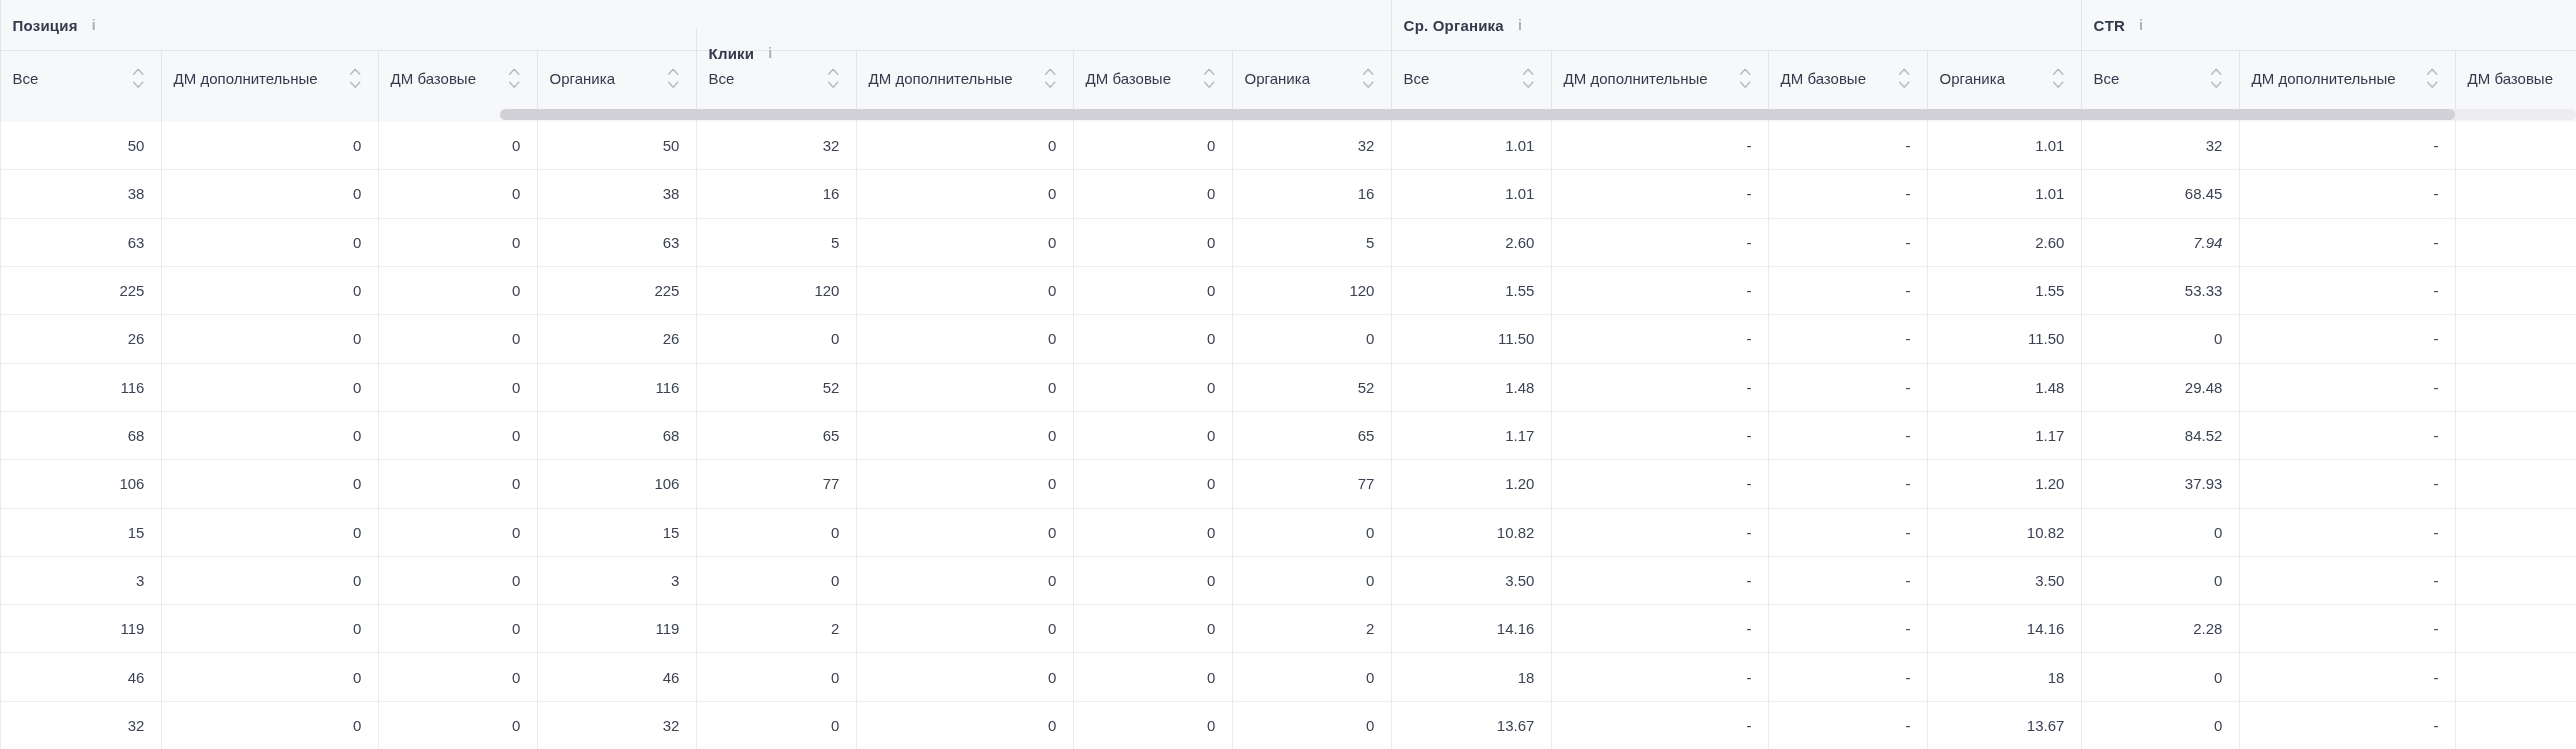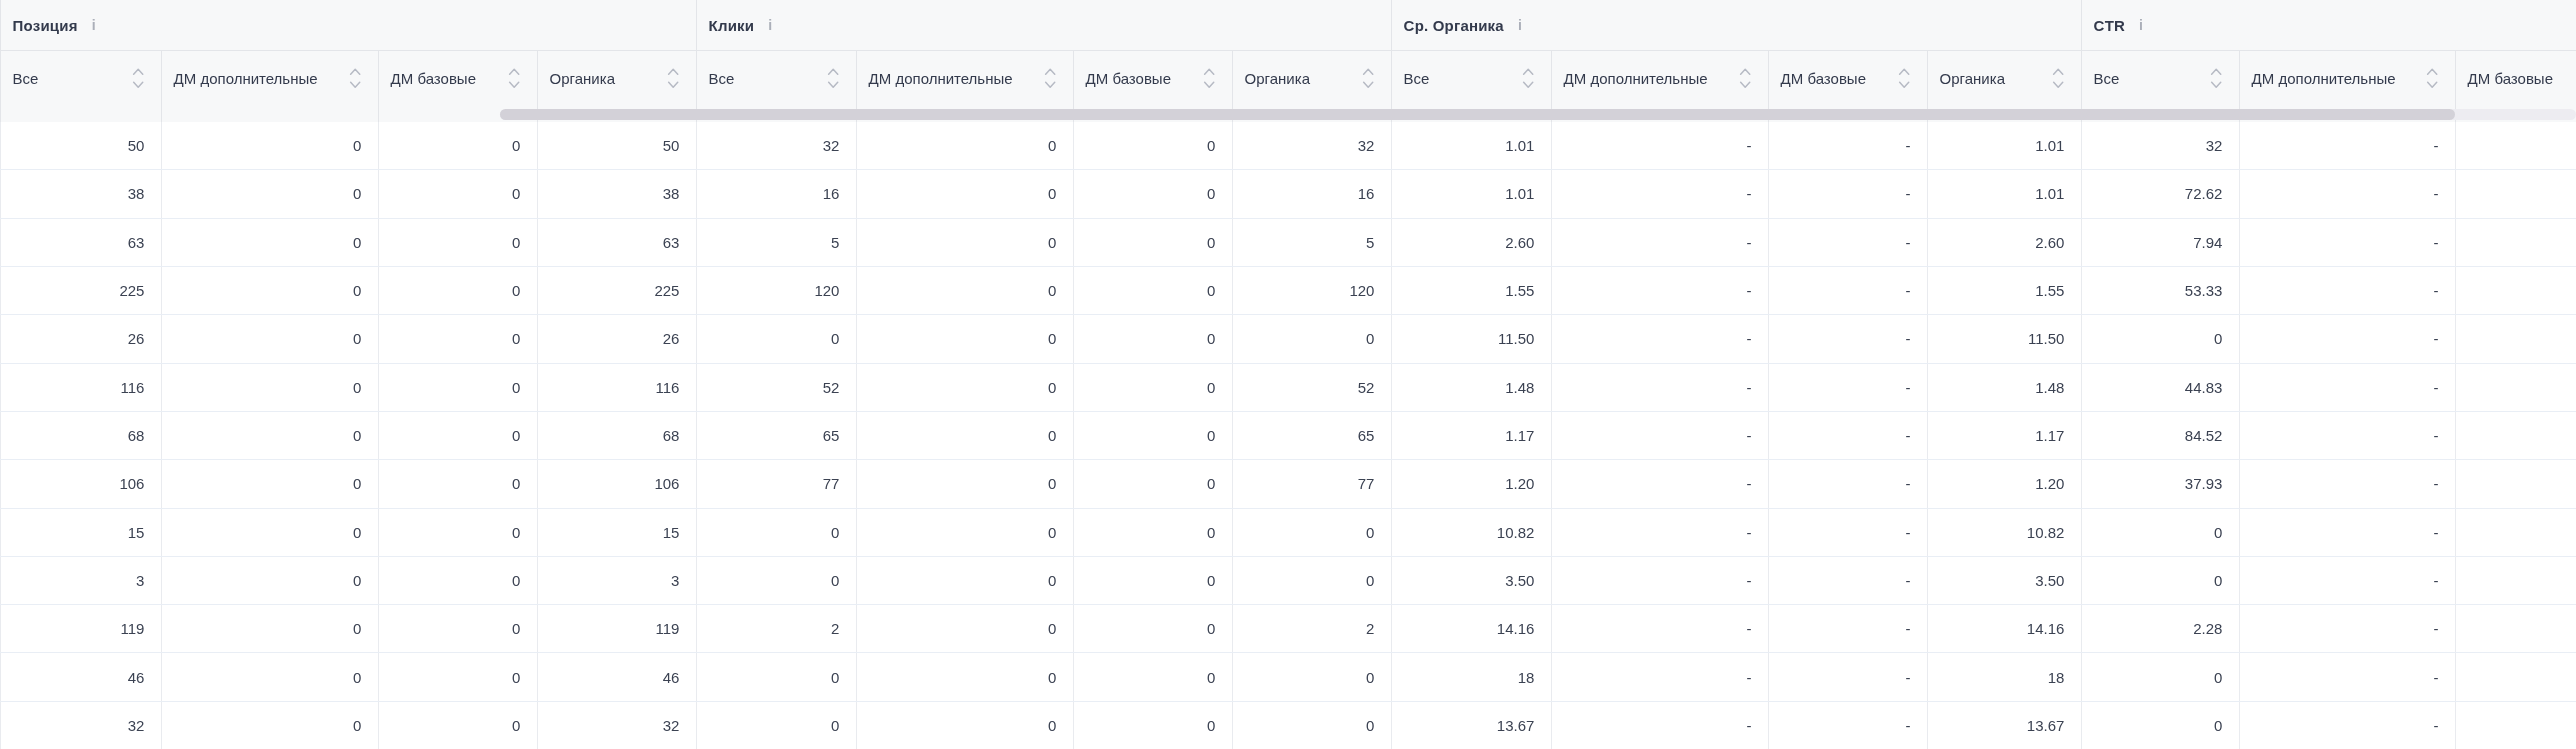--- a/index.html
+++ b/index.html
@@ -42,21 +42,21 @@
 </style>
 </head>
 <body>
 
 <div id="app">
   <div class="group-row" id="groupRow">
       <div class="gcell" style="width: 696px;">
         <span class="glabel">Позиция</span>
         <span class="ginfo">i</span>
       </div>
-      <div class="gcell" style="width: 695px;">
+      <div class="gcell" style="width: 695px; margin-top: 28px;">
         <span class="glabel">Клики</span>
         <span class="ginfo">i</span>
       </div>
       <div class="gcell" style="width: 690px;">
         <span class="glabel">Ср. Органика</span>
         <span class="ginfo">i</span>
       </div>
       <div class="gcell" style="width: 494px;">
         <span class="glabel">CTR</span>
         <span class="ginfo">i</span>
@@ -304,38 +304,38 @@
         <div class="dcell" style="width: 159px;">0</div>
         <div class="dcell" style="width: 159px;">38</div>
         <div class="dcell" style="width: 160px;">16</div>
         <div class="dcell" style="width: 217px;">0</div>
         <div class="dcell" style="width: 159px;">0</div>
         <div class="dcell" style="width: 159px;">16</div>
         <div class="dcell" style="width: 160px;">1.01</div>
         <div class="dcell" style="width: 217px;">-</div>
         <div class="dcell" style="width: 159px;">-</div>
         <div class="dcell" style="width: 154px;">1.01</div>
-        <div class="dcell" style="width: 158px;">72.62</div>
+        <div class="dcell" style="width: 158px;">68.45</div>
         <div class="dcell" style="width: 216px;">-</div>
         <div class="dcell" style="width: 120px;"></div>
       </div>
       <div class="drow">
         <div class="dcell" style="width: 161px;">63</div>
         <div class="dcell" style="width: 217px;">0</div>
         <div class="dcell" style="width: 159px;">0</div>
         <div class="dcell" style="width: 159px;">63</div>
         <div class="dcell" style="width: 160px;">5</div>
         <div class="dcell" style="width: 217px;">0</div>
         <div class="dcell" style="width: 159px;">0</div>
         <div class="dcell" style="width: 159px;">5</div>
         <div class="dcell" style="width: 160px;">2.60</div>
         <div class="dcell" style="width: 217px;">-</div>
         <div class="dcell" style="width: 159px;">-</div>
         <div class="dcell" style="width: 154px;">2.60</div>
-        <div class="dcell" style="width: 158px;">7.94</div>
+        <div class="dcell" style="width: 158px; font-style: italic;">7.94</div>
         <div class="dcell" style="width: 216px;">-</div>
         <div class="dcell" style="width: 120px;"></div>
       </div>
       <div class="drow">
         <div class="dcell" style="width: 161px;">225</div>
         <div class="dcell" style="width: 217px;">0</div>
         <div class="dcell" style="width: 159px;">0</div>
         <div class="dcell" style="width: 159px;">225</div>
         <div class="dcell" style="width: 160px;">120</div>
         <div class="dcell" style="width: 217px;">0</div>
@@ -372,21 +372,21 @@
         <div class="dcell" style="width: 159px;">0</div>
         <div class="dcell" style="width: 159px;">116</div>
         <div class="dcell" style="width: 160px;">52</div>
         <div class="dcell" style="width: 217px;">0</div>
         <div class="dcell" style="width: 159px;">0</div>
         <div class="dcell" style="width: 159px;">52</div>
         <div class="dcell" style="width: 160px;">1.48</div>
         <div class="dcell" style="width: 217px;">-</div>
         <div class="dcell" style="width: 159px;">-</div>
         <div class="dcell" style="width: 154px;">1.48</div>
-        <div class="dcell" style="width: 158px;">44.83</div>
+        <div class="dcell" style="width: 158px;">29.48</div>
         <div class="dcell" style="width: 216px;">-</div>
         <div class="dcell" style="width: 120px;"></div>
       </div>
       <div class="drow">
         <div class="dcell" style="width: 161px;">68</div>
         <div class="dcell" style="width: 217px;">0</div>
         <div class="dcell" style="width: 159px;">0</div>
         <div class="dcell" style="width: 159px;">68</div>
         <div class="dcell" style="width: 160px;">65</div>
         <div class="dcell" style="width: 217px;">0</div>

